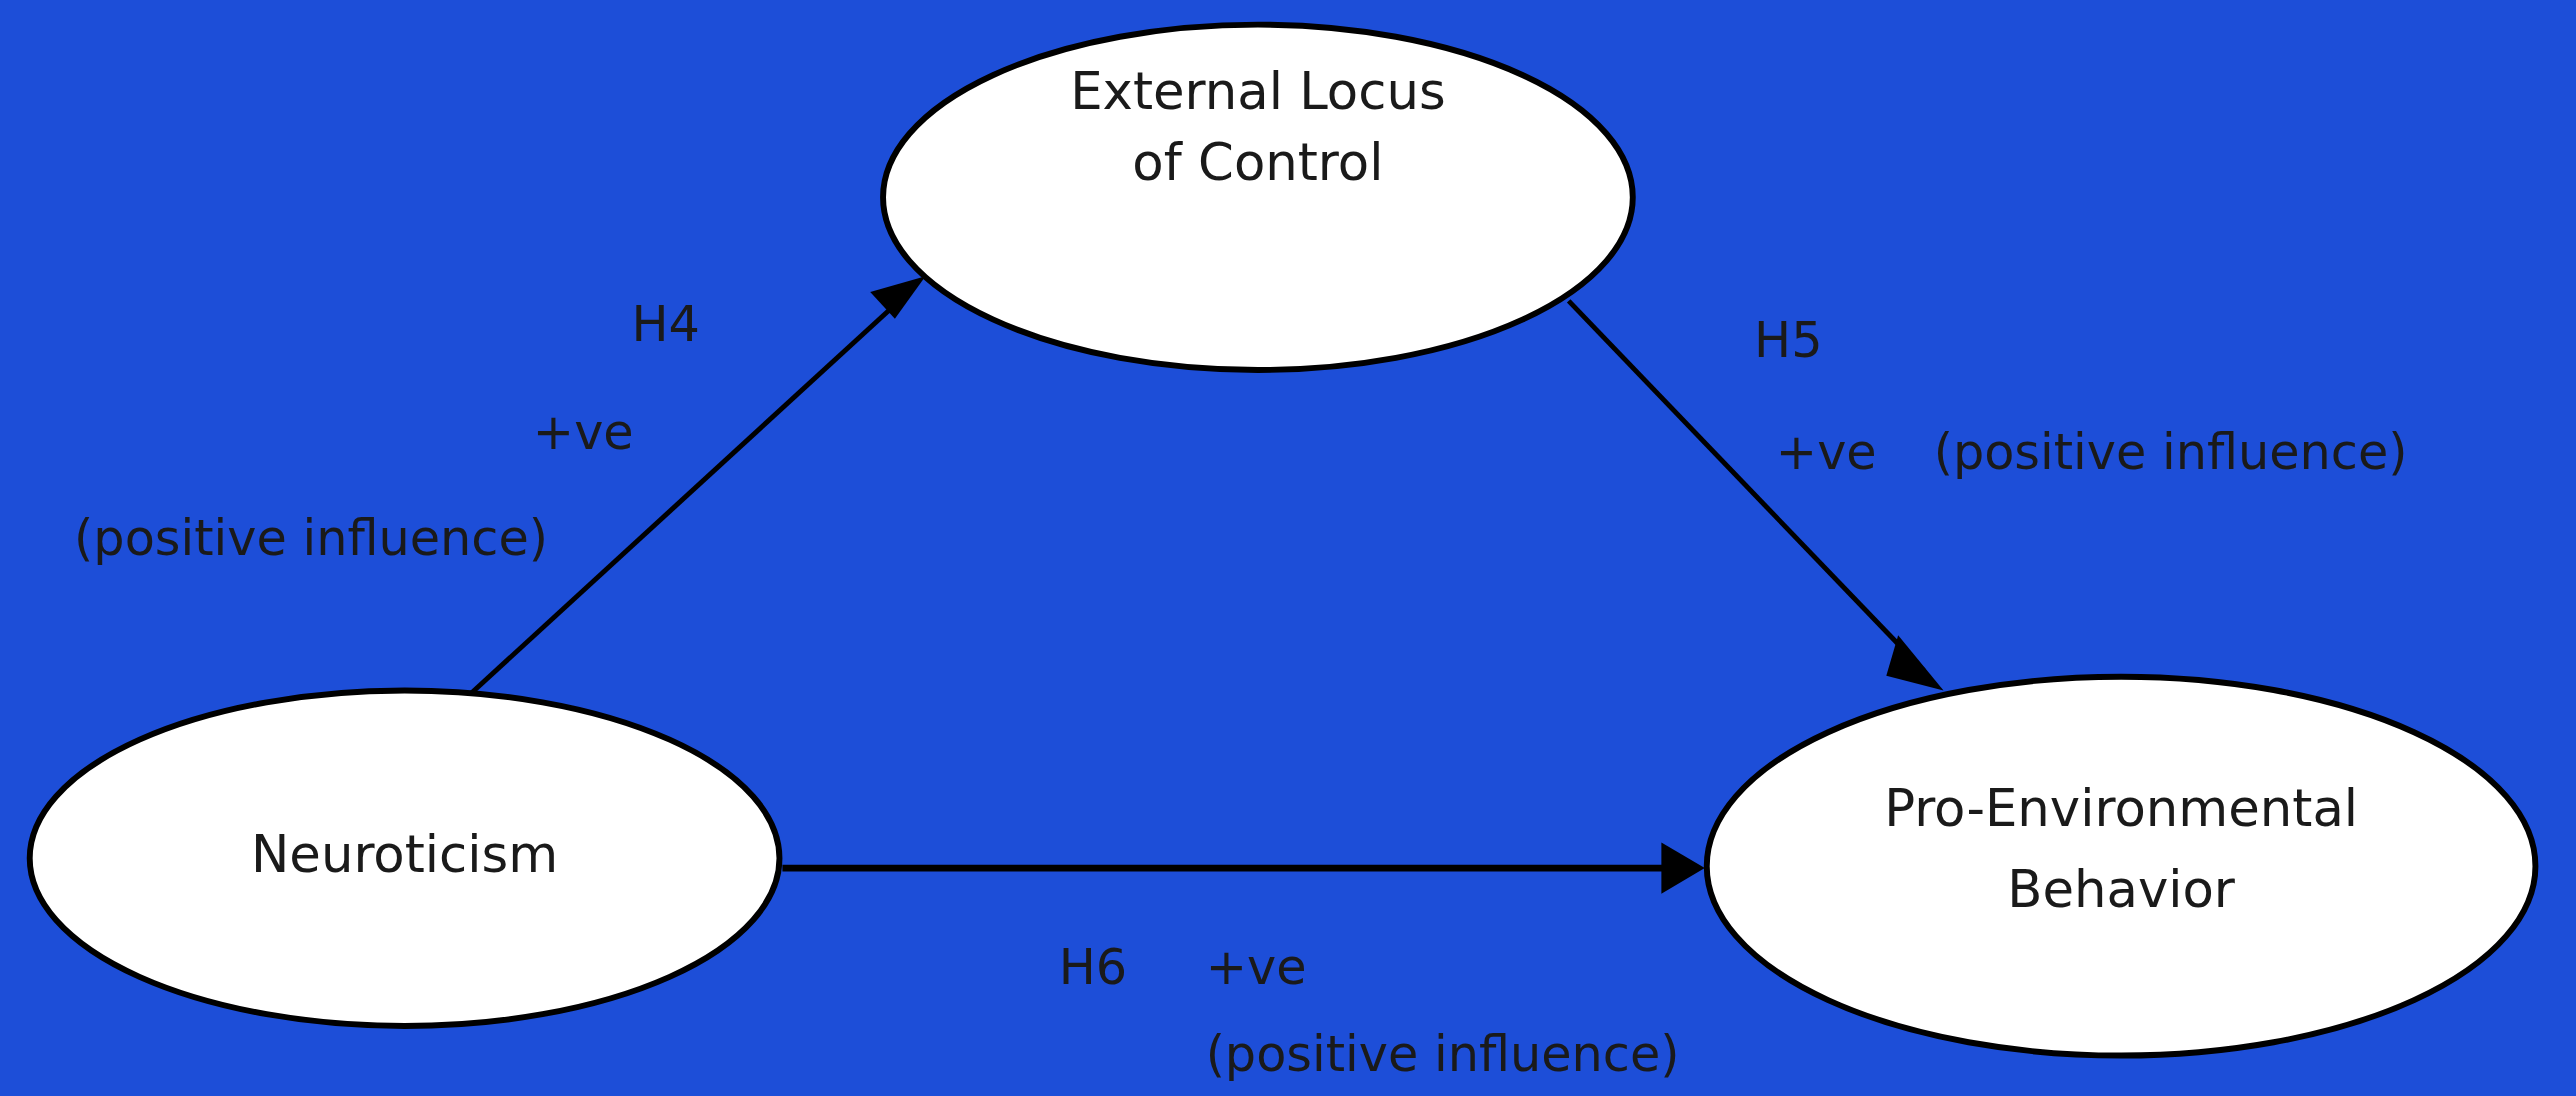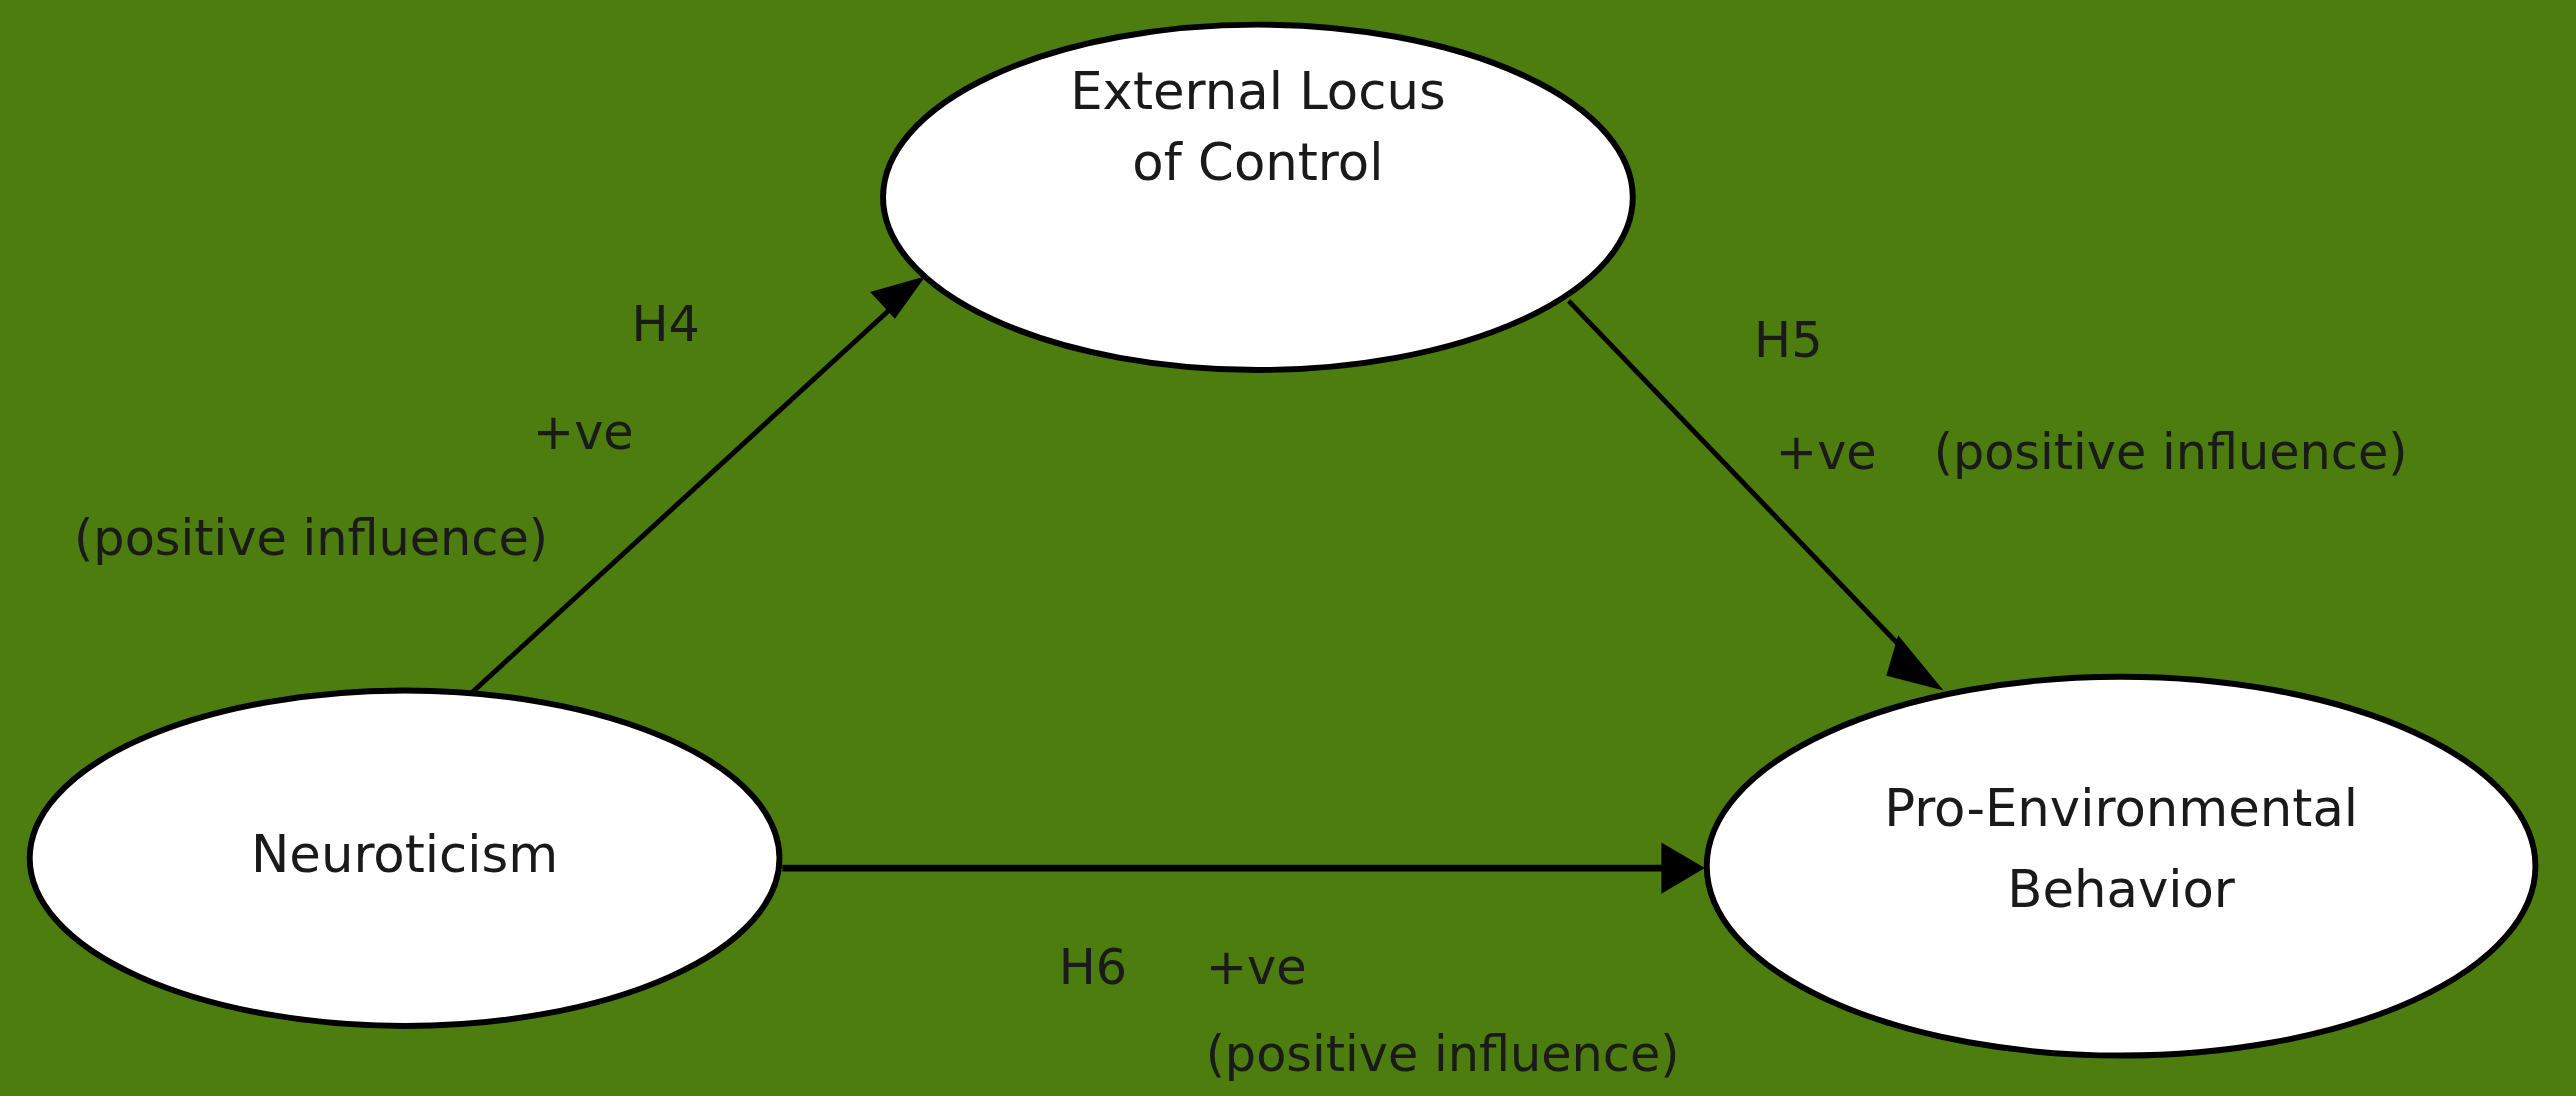--- a/index.html
+++ b/index.html
@@ -7,21 +7,21 @@
     padding: 0;
     background: #ffffff;
   }
   body {
     font-family: "DejaVu Sans", sans-serif;
   }
   #canvas {
     position: relative;
     width: 2576px;
     height: 1096px;
-    background: #4d7c0f;
+    background: #1d4ed8;
     overflow: hidden;
   }
   #diagram-svg {
     position: absolute;
     left: 0;
     top: 0;
     width: 2576px;
     height: 1096px;
   }
   .node-ellipse {

